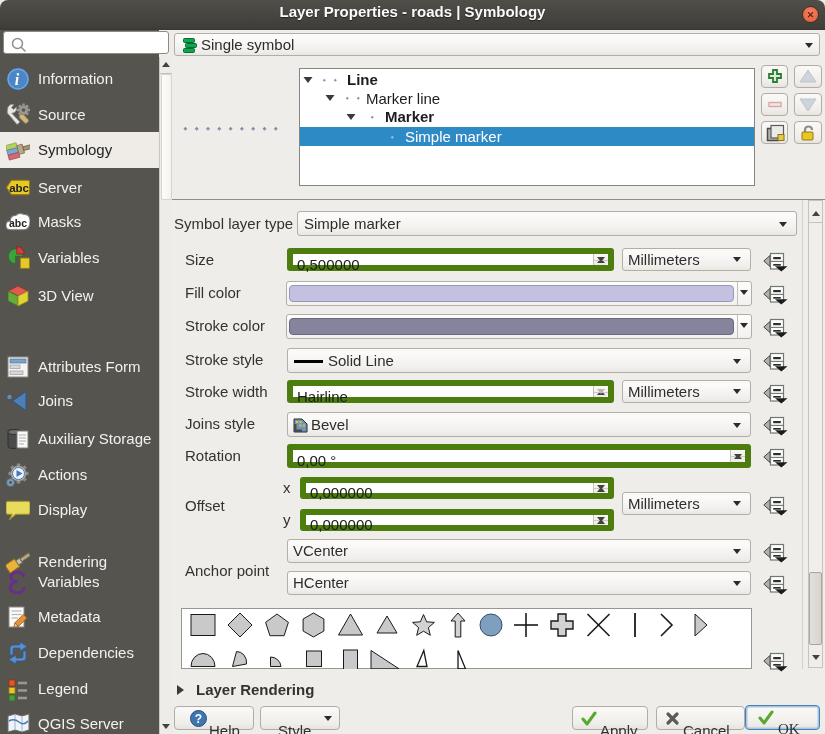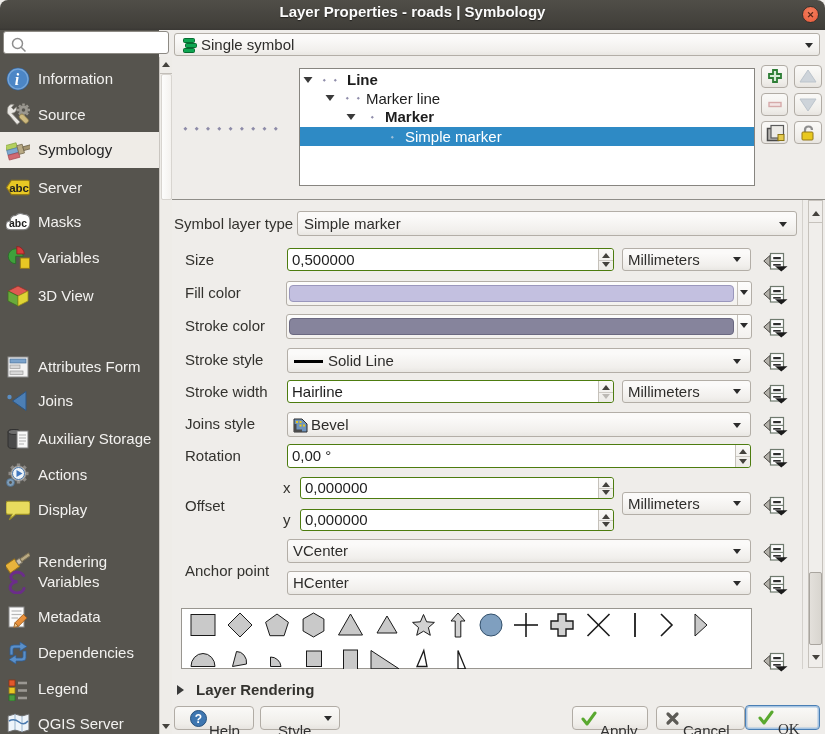--- a/index.html
+++ b/index.html
@@ -31,21 +31,21 @@
 .combo .ctext { position:absolute; top:0; height:100%; white-space:nowrap; }
 .darr { position:absolute; width:0; height:0;
   border-left:4.5px solid transparent; border-right:4.5px solid transparent;
   border-top:5.5px solid #2b2b2b; }
 .uarr { position:absolute; width:0; height:0;
   border-left:4px solid transparent; border-right:4px solid transparent;
   border-bottom:5px solid #44423d; }
 .dnarr { position:absolute; width:0; height:0;
   border-left:4px solid transparent; border-right:4px solid transparent;
   border-top:5px solid #44423d; }
-.spin { background:#fff; border:1px solid #4d7c0f; border-radius:3px; font-size:15px; color:#1d1d1d; }
+.spin { background:#fff; border:6px solid #4d7c0f; border-radius:3px; font-size:15px; color:#1d1d1d; }
 .spin .stext { position:absolute; left:4px; top:0; height:100%; white-space:nowrap; }
 .spinbtns { position:absolute; right:0; top:0; height:100%; width:15px;
   background:linear-gradient(#f9f8f6,#edebe7); border-left:1px solid #c5c1ba; border-radius:0 3px 3px 0; }
 .label { font-size:15px; color:#33322e; white-space:nowrap; }
 .pbtn { border:1px solid #b1aca5; border-radius:4px;
   background:linear-gradient(#f9f8f6 10%, #f0eeea 75%, #e7e4e0); }
 .bbtn { border:1px solid #b1aca5; border-radius:4px;
   background:linear-gradient(#f9f8f6 10%, #f0eeea 75%, #e7e4e0);
   font-size:15px; color:#313131; }
 .bbtn .btxt { position:absolute; top:12px; height:100%; white-space:nowrap;text-align:center; }

